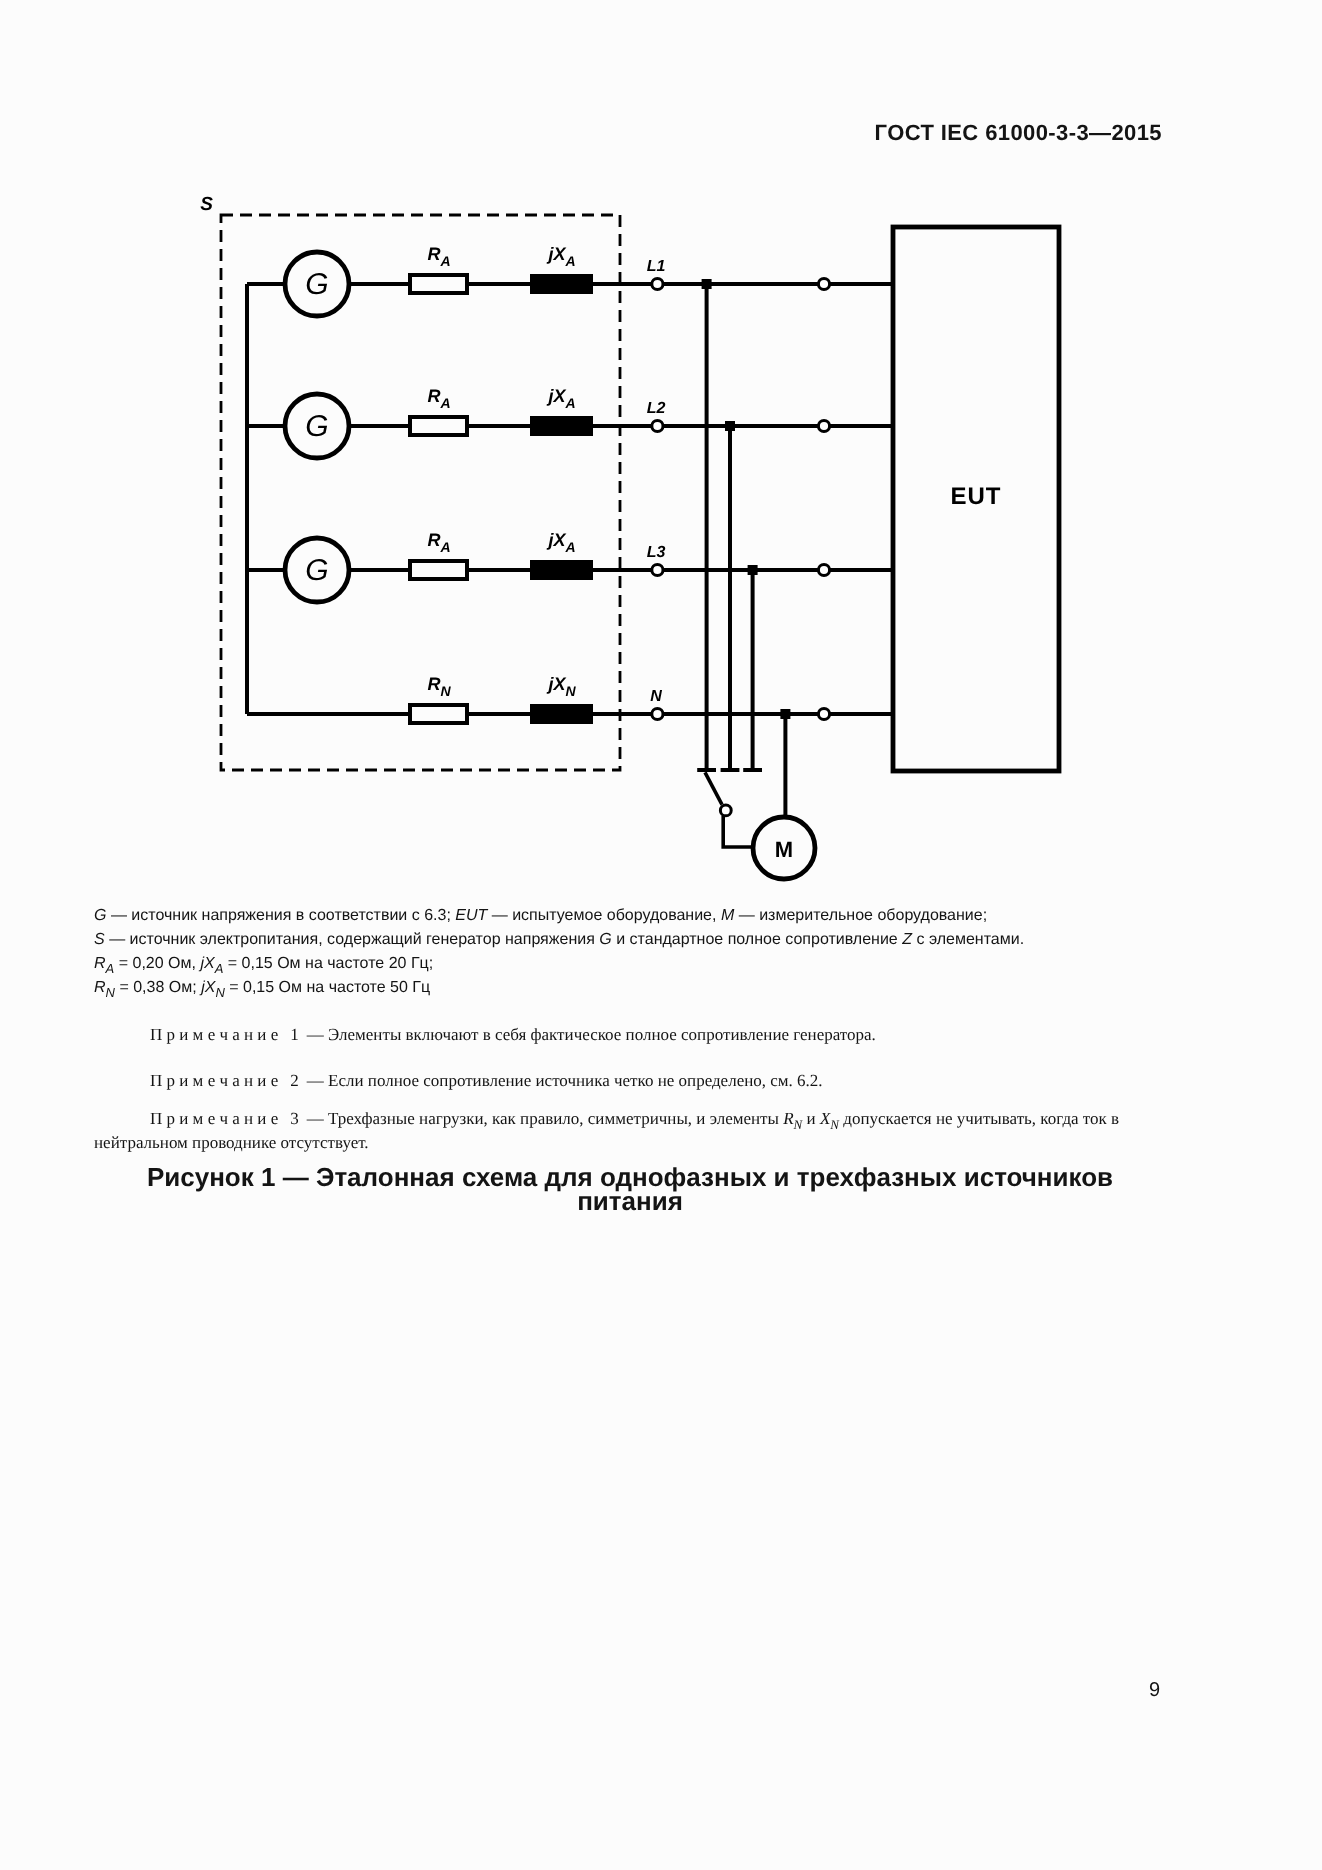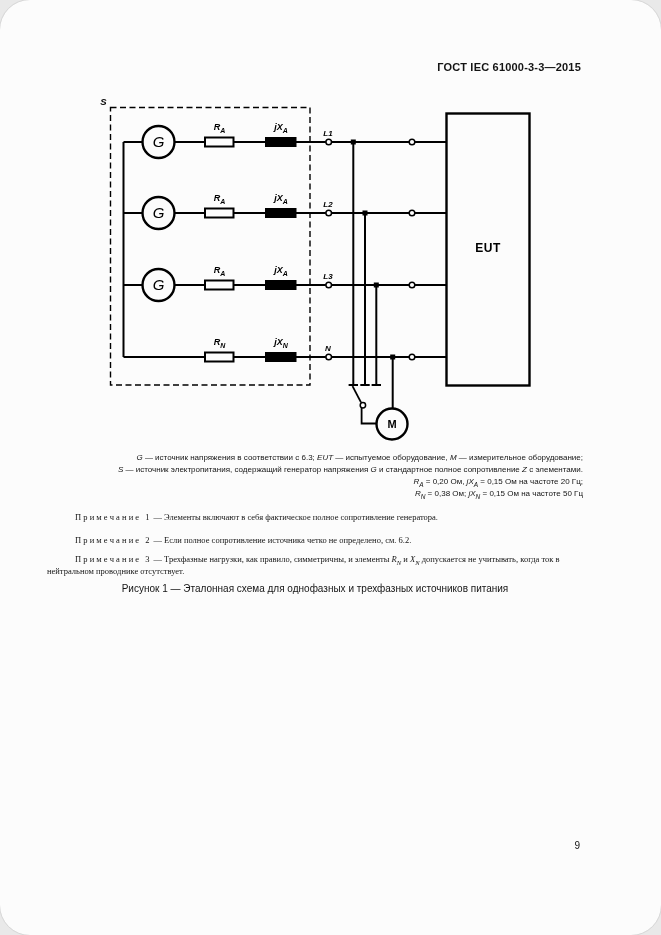--- a/index.html
+++ b/index.html
@@ -1,19 +1,19 @@
 <!DOCTYPE html>
 <html><head>
 <meta charset="utf-8">
 <style>
   html,body { margin:0; padding:0; background:#e9e9e9; }
   .page {
     position:relative; width:661px; height:935px; margin:0 auto;
     background:#fcfcfc; outline:1px solid #d8d8d8; overflow:hidden;
-    font-family:"Liberation Sans", sans-serif; color:#141414;border-radius:30px;
+    font-family:"Liberation Sans", sans-serif; color:#141414;
   }
   .header {
     position:absolute; top:61px; right:80px;
     font-size:11px; font-weight:bold; letter-spacing:0.2px;
   }
   .svg-diagram { position:absolute; left:0; top:0; }
   .svg-diagram line, .svg-diagram polyline { stroke:#000; }
   .w2  { stroke-width:2; }
   .w18 { stroke-width:1.8; fill:none; }
   .dashedbox { fill:none; stroke:#000; stroke-width:1.4; stroke-dasharray:6 3.5; }
@@ -25,35 +25,35 @@
   .eut-box { fill:#fcfcfc; stroke:#000; stroke-width:2.4; }
   .svg-diagram text { font-family:"Liberation Sans", sans-serif; fill:#000; }
   .gsym   { font-family:"DejaVu Serif", serif; font-style:italic; font-size:15px; }
   .clabel { font-size:9px;  font-weight:bold; font-style:italic; }
   .tlabel { font-size:8px;  font-weight:bold; font-style:italic; }
   .slabel { font-size:9.5px; font-weight:bold; font-style:italic; }
   .eut-label { font-size:12px; font-weight:bold; letter-spacing:0.5px; }
   .m-label   { font-size:11px; font-weight:bold; }
   .legend {
     position:absolute; left:47px; top:452px; width:536px;
-    font-size:8px; line-height:12px; text-align:right;
+    font-size:8px; line-height:12px; text-align:left;
   }
   .var { font-style:italic; }
   sub { font-size:6.5px; font-style:italic; line-height:0; }
   .notes {
     position:absolute; left:47px; top:511px; width:536px;
     font-size:8.5px; line-height:12px; text-align:left;
   }
   .note  { margin:0 0 11px; text-indent:28px;font-family:Liberation Serif, serif; }
   .note.n2 { margin-bottom:7px; }
   .note.n3 { margin-bottom:0; }
   .note .num { margin:0 4px 0 6px; }
   .caption {
     position:absolute; left:47px; top:583px; width:536px;
-    font-size:10px; line-height:12px; text-align:center;
+    font-size:13px; line-height:12px; text-align:center;font-weight:bold;
   }
   .pagenum { position:absolute; top:840px; right:81px; font-size:10px; }
 </style>
 </head>
 <body>
 
 <div class="page">
 
   <div class="header">ГОСТ IEC 61000-3-3—2015</div>
 

